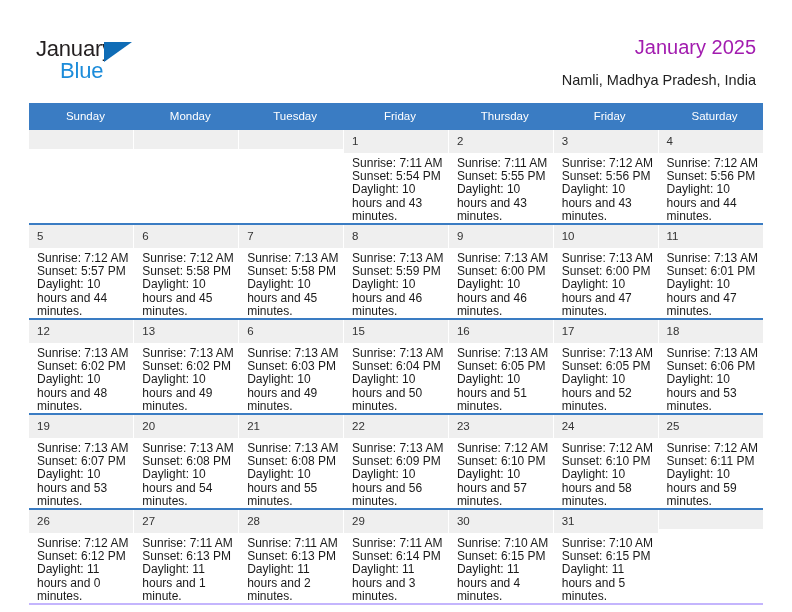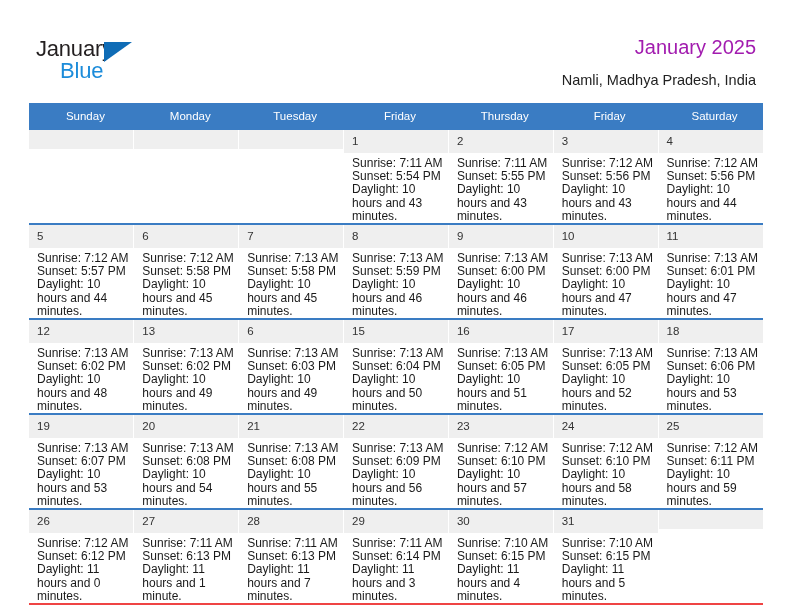--- a/index.html
+++ b/index.html
@@ -110,21 +110,21 @@
     padding: 0;
     border-top: 2px solid #3a7cc3;
     border-right: 1px solid #ffffff;
     background: #ffffff;
     height: 88px;
   }
   .calendar tr.week td:last-child {
     border-right: none;
   }
   .calendar tr.week.last td {
-    border-bottom: 2px solid #ef4444;
+    border-bottom: 2px solid #c4b5fd;
     margin-left: 19px;
   }
   .daynum {
     display: block;
     background: #efefef;
     color: #333333;
     font-size: 11.5px;
     line-height: 16px;
     padding: 3px 0 4px 8px;
     min-height: 12px;
@@ -412,21 +412,21 @@
               <span>Sunrise: 7:11 AM</span>
               <span>Sunset: 6:13 PM</span>
               <span class="wrap">Daylight: 11 hours and 1 minute.</span>
             </span>
           </td>
           <td class="">
             <span class="daynum">28</span>
             <span class="detail">
               <span>Sunrise: 7:11 AM</span>
               <span>Sunset: 6:13 PM</span>
-              <span class="wrap">Daylight: 11 hours and 7 minutes.</span>
+              <span class="wrap">Daylight: 11 hours and 2 minutes.</span>
             </span>
           </td>
           <td class="">
             <span class="daynum">29</span>
             <span class="detail">
               <span>Sunrise: 7:11 AM</span>
               <span>Sunset: 6:14 PM</span>
               <span class="wrap">Daylight: 11 hours and 3 minutes.</span>
             </span>
           </td>

